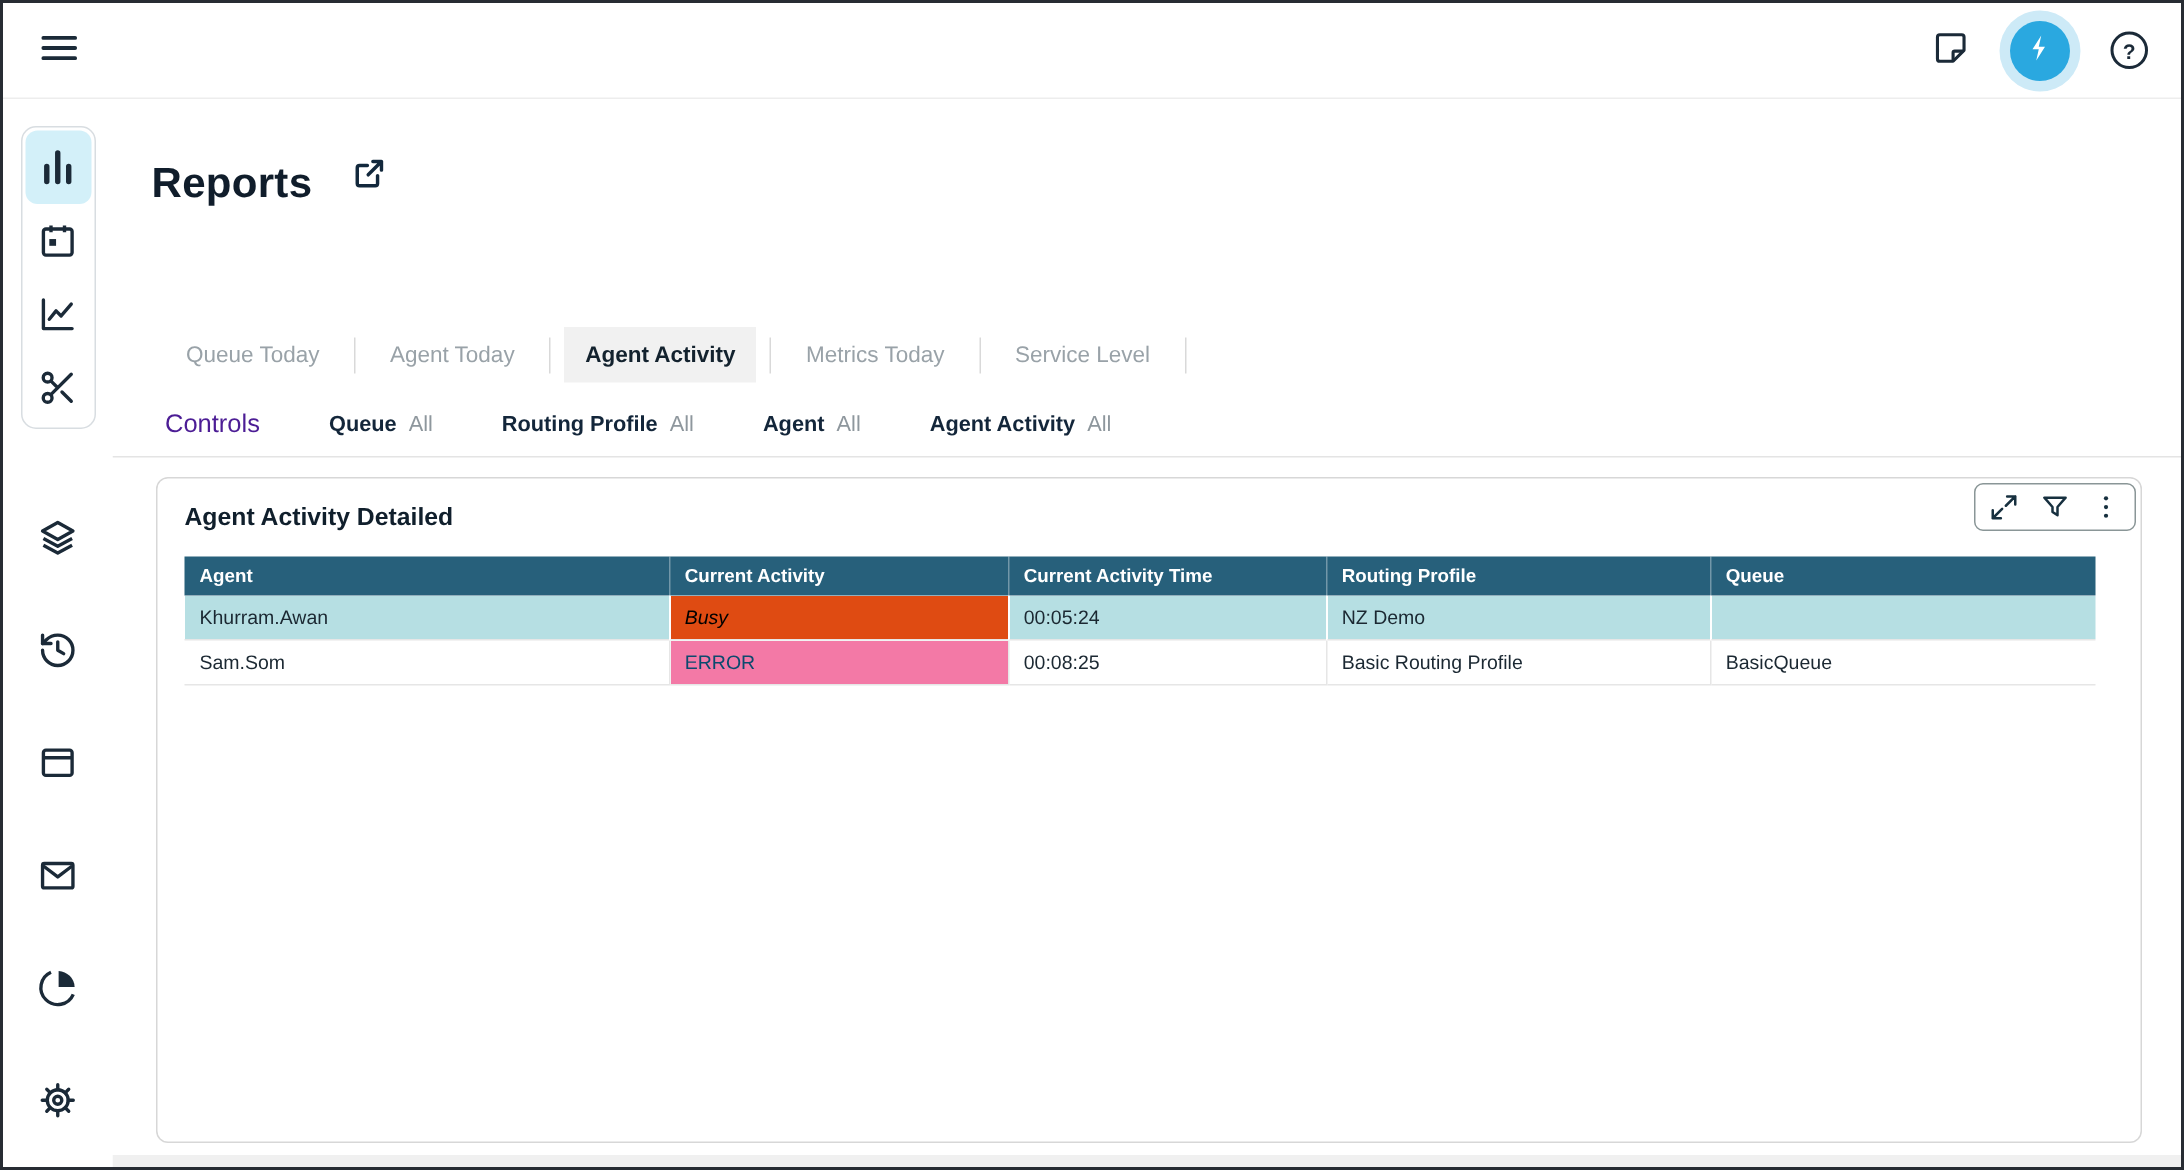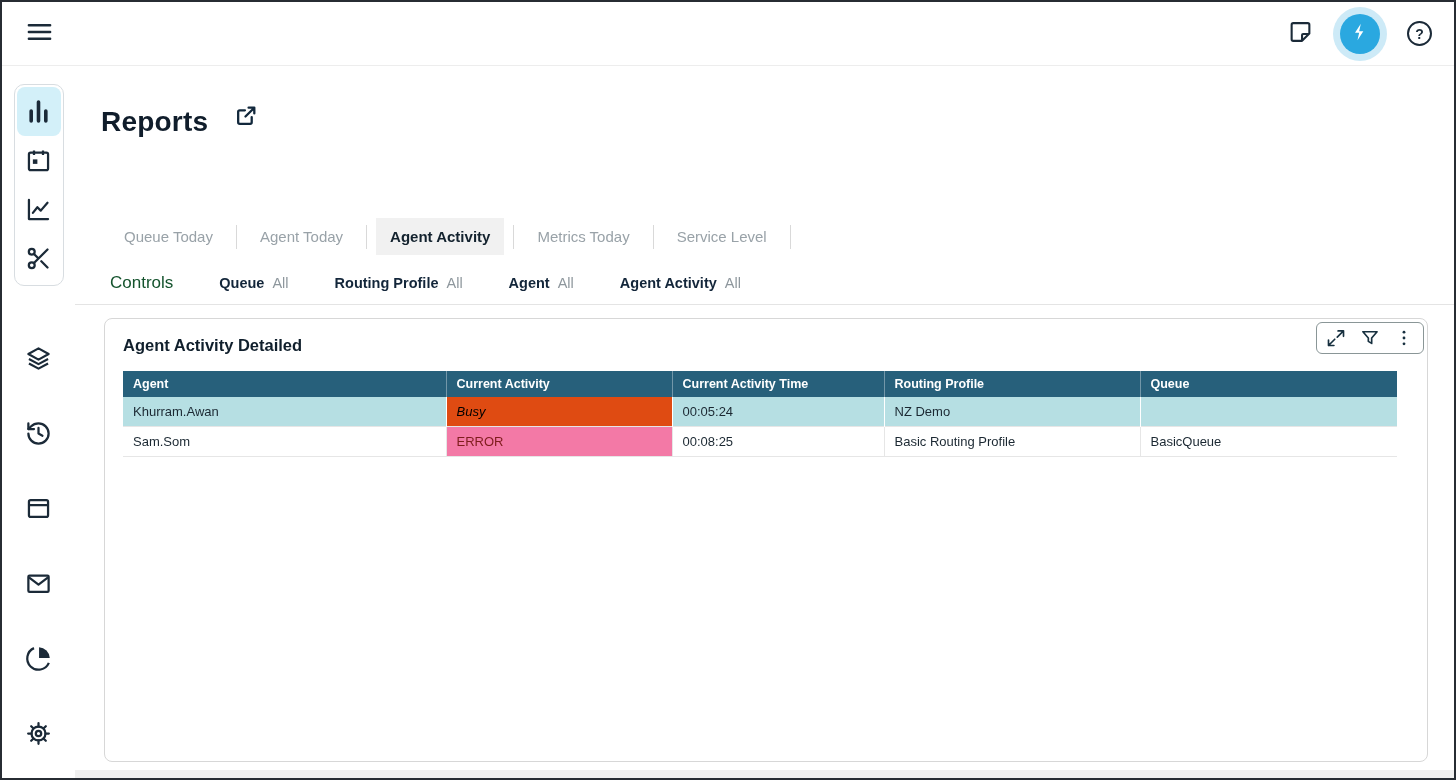--- a/index.html
+++ b/index.html
@@ -55,21 +55,21 @@
   .tabs { position:absolute; top:152px; left:35px; display:flex; align-items:center; }
   .tab { padding:10px 14px; font-size:15px; color:#99a2a8; cursor:pointer; white-space:nowrap; }
   .tab.active { background:#f1f1f1; color:#13222e; font-weight:700; }
   .tab-sep { width:1px; height:24px; background:#d9d9d9; margin:0 9px; }
 
   .controls {
     position:absolute; top:196px; left:0; right:0; height:43px;
     border-bottom:1px solid #e4e4e4; display:flex; align-items:center;
     padding-left:35px; gap:46px;
   }
-  .controls-label { font-size:17px; color:#14532d; }
+  .controls-label { font-size:17px; color:#4c1d95; }
   .filter { cursor:pointer; white-space:nowrap; }
   .filter-name { font-weight:700; font-size:14.5px; color:#13263a; }
   .filter-value { color:#8e979d; font-size:14.5px; margin-left:8px; }
 
   
   .card { position:absolute; top:252px; left:29px; right:26px; bottom:16px; border:1px solid #d7d7d7; border-radius:8px; background:#fff; }
   .card-title { position:absolute; top:17px; left:18px; font-size:16.5px; font-weight:700; color:#101f2c; }
   .card-toolbar {
     position:absolute; top:3px; right:3px; border:1px solid #8a9697; border-radius:6px;
     display:flex; align-items:center; padding:4px 8px; gap:12px; background:#fff;
@@ -83,21 +83,21 @@
     background:#27607b; color:#fff; font-weight:700; font-size:12.5px;
     text-align:left; padding:6px 10px; border-right:1px solid rgba(255,255,255,.35); cursor:pointer;
   }
   thead th:last-child { border-right:none; }
   tbody td { padding:7px 10px; font-size:13px; color:#1b2832; border-right:1px solid #e6e6e6; overflow:hidden; white-space:nowrap; }
   tbody td:last-child { border-right:none; }
   tbody tr { border-bottom:1px solid #e6e6e6; background:#fff; }
   tr.highlight { background:#b6dfe3; }
   tr.highlight td { border-right-color:rgba(255,255,255,.85); }
   td.busy { background:#df4b12; color:#000000;font-style:italic; }
-  td.error { background:#f379a6; color:#7f1d1d; }
+  td.error { background:#f379a6; color:#0c4a6e; }
 
   .hscroll { position:absolute; left:0; right:0; bottom:0; height:8px; background:#f0f0f0; }
 </style>
 </head>
 <body>
 
 <header class="topbar">
   <button class="icon-btn">
     <span>
       <svg width="27" height="24" viewBox="0 0 28 24" fill="none">

